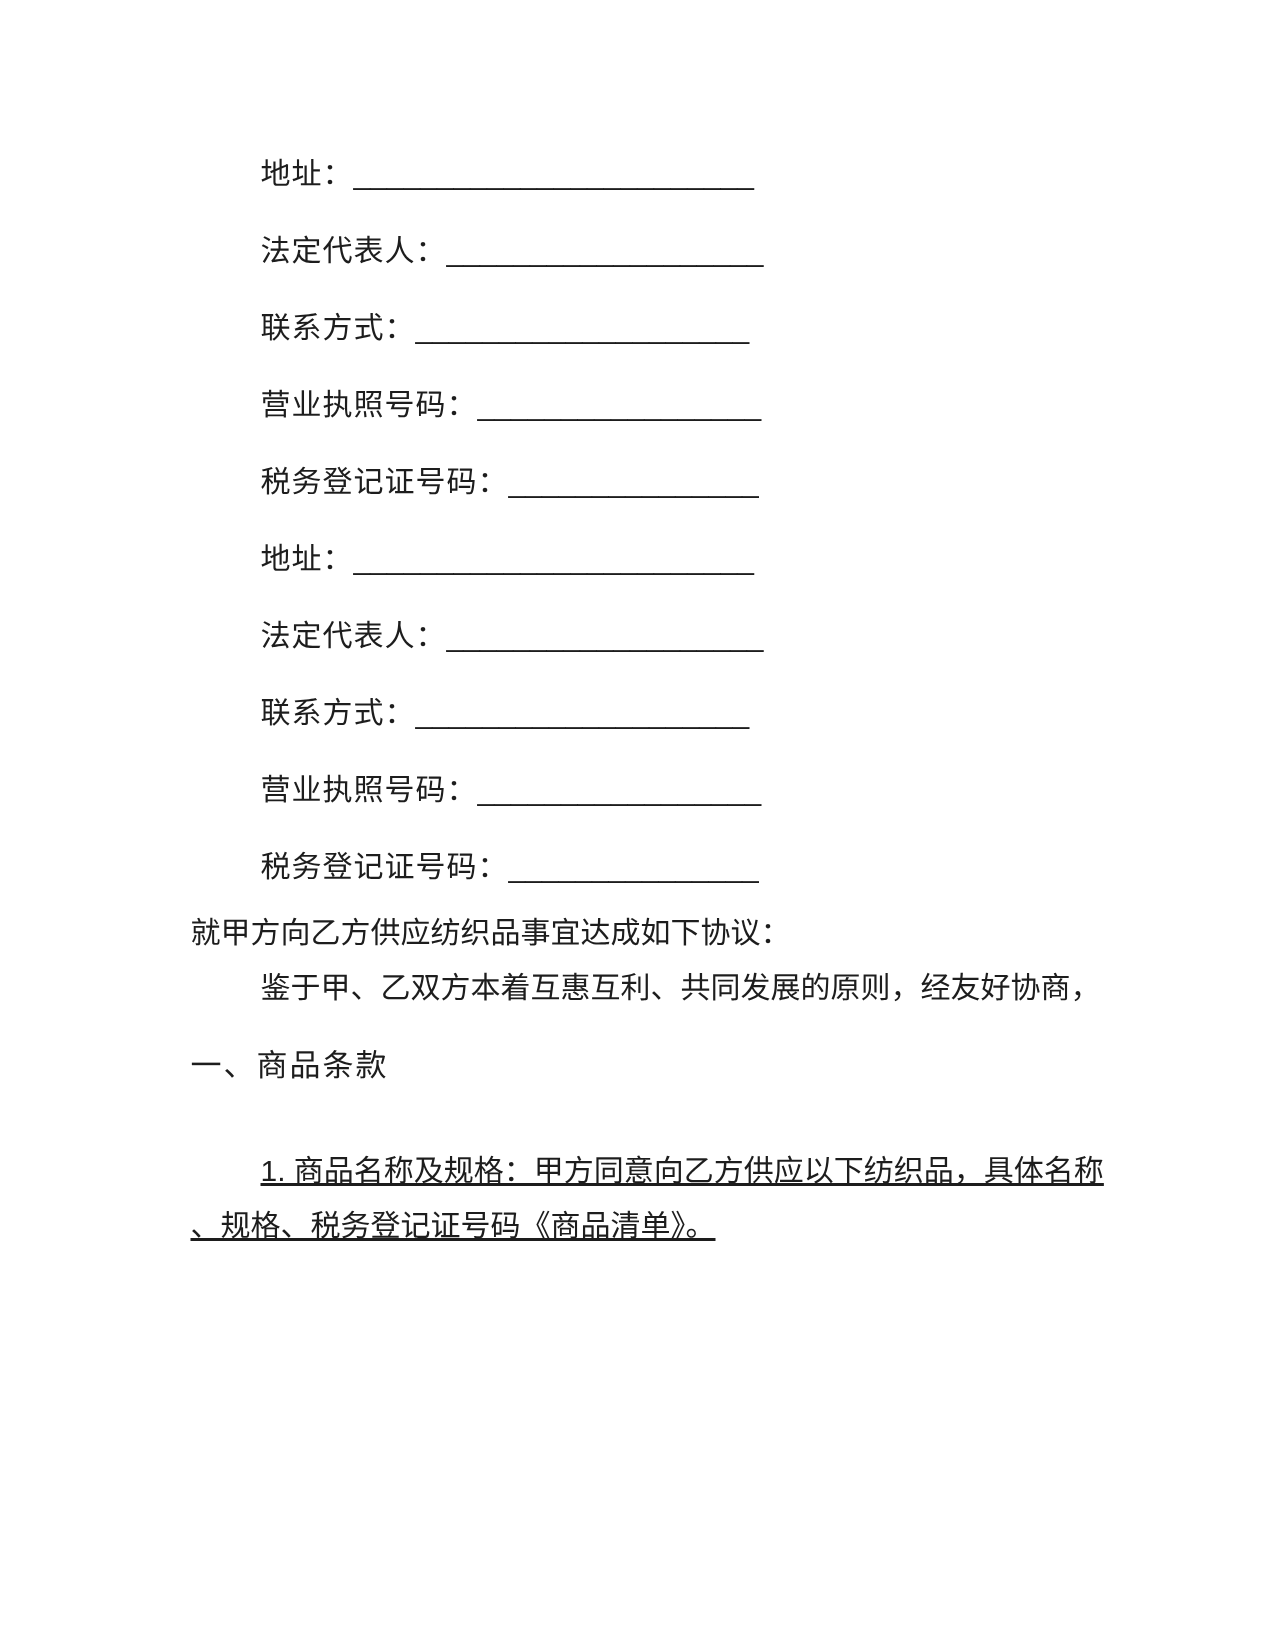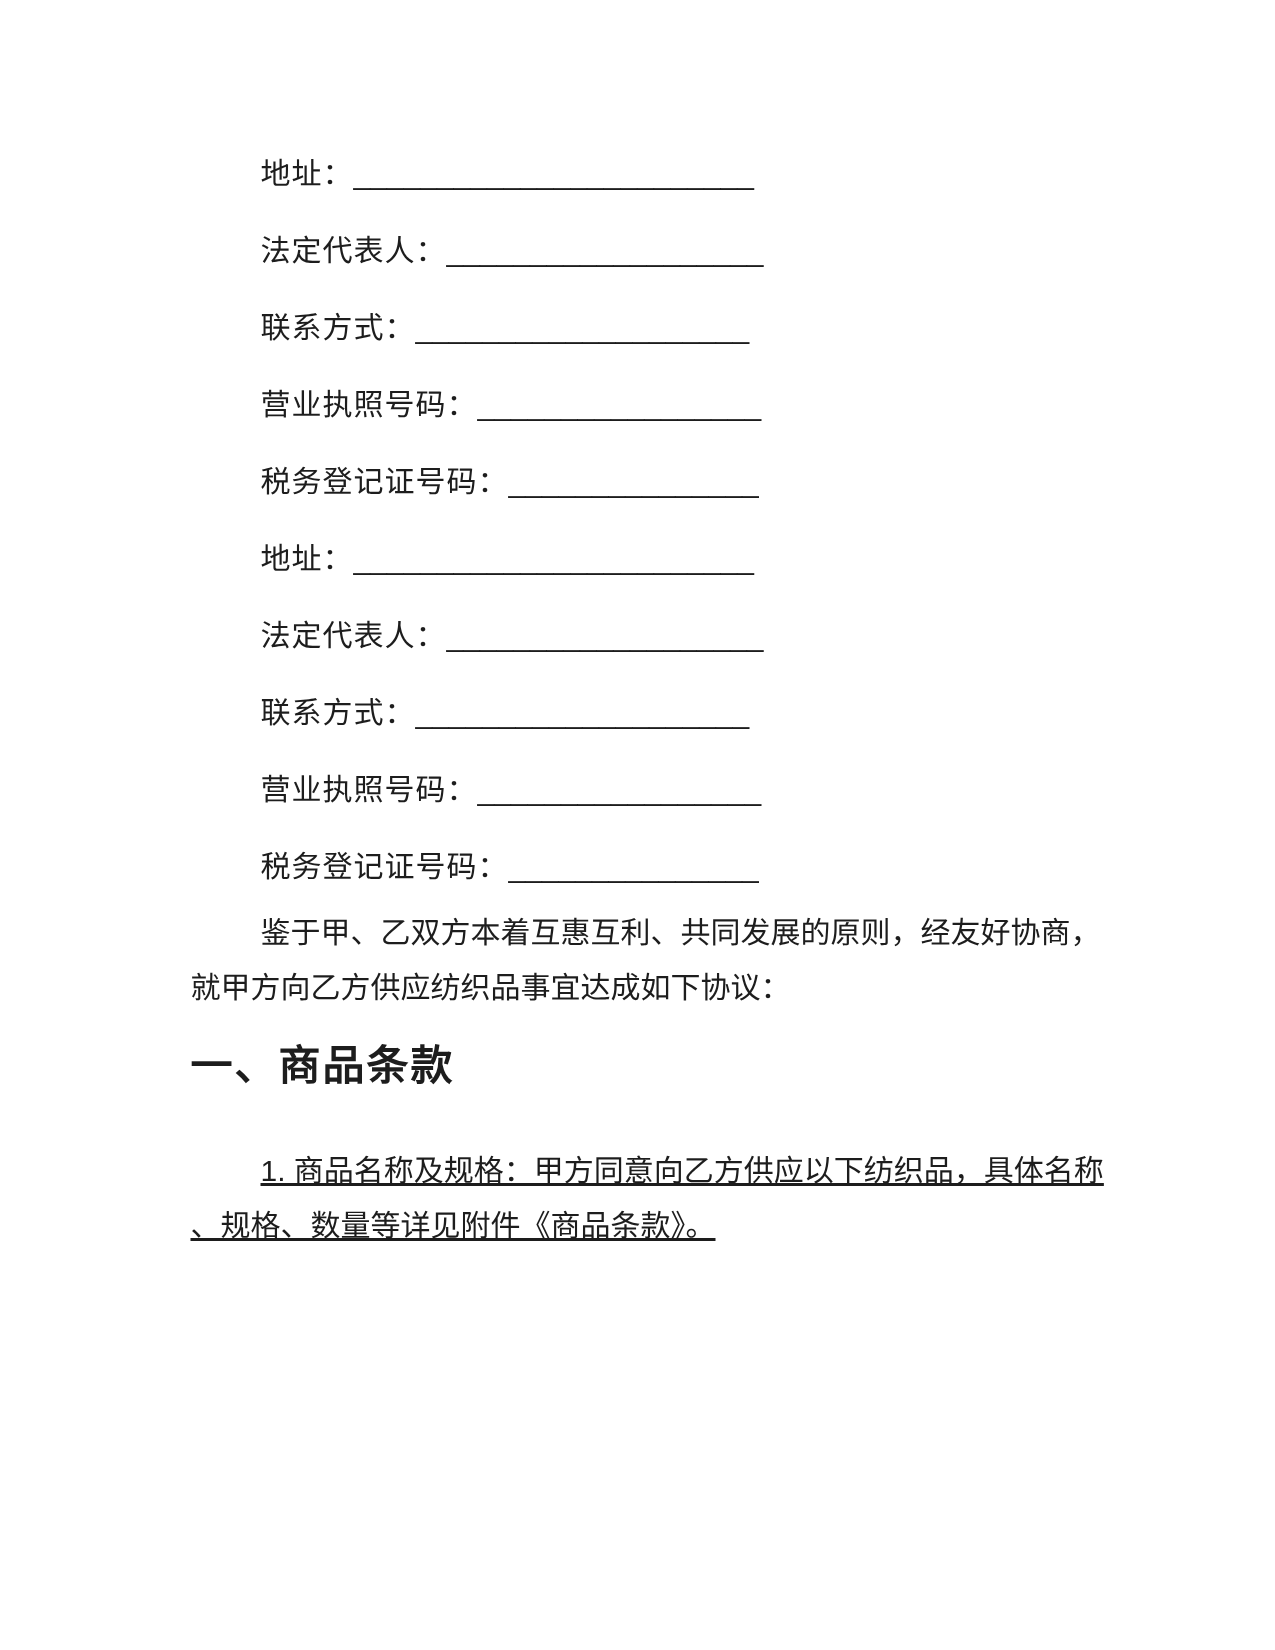--- a/index.html
+++ b/index.html
@@ -43,22 +43,22 @@
     white-space: nowrap;
   }
   .para .indent {
     padding-left: 70px;
   }
   .para1 {
     margin-top: 0;
   }
   .heading {
     margin-top: 22px;
-    font-size: 42px;
-    font-weight: 700;
+    font-size: 31px;
+    font-weight: 400;
     line-height: 58px;
     letter-spacing: 2px;
     white-space: nowrap;
   }
   .para2 {
     margin-top: 48px;
     text-decoration: underline;
   }
 </style>
 </head>
@@ -92,25 +92,25 @@
       <span class="label">联系方式：</span><span class="blank">____________________</span>
     </div>
     <div class="fline">
       <span class="label">营业执照号码：</span><span class="blank">_________________</span>
     </div>
     <div class="fline">
       <span class="label">税务登记证号码：</span><span class="blank">_______________</span>
     </div>
 
     <div class="para para1">
+      <div class="line">就甲方向乙方供应纺织品事宜达成如下协议：</div>
       <div class="line indent">鉴于甲、乙双方本着互惠互利、共同发展的原则，经友好协商，</div>
-      <div class="line">就甲方向乙方供应纺织品事宜达成如下协议：</div>
     </div>
 
     <div class="heading">一、商品条款</div>
 
     <div class="para para2">
       <div class="line indent">1. 商品名称及规格：甲方同意向乙方供应以下纺织品，具体名称</div>
-      <div class="line">、规格、数量等详见附件《商品条款》。</div>
+      <div class="line">、规格、税务登记证号码《商品清单》。</div>
     </div>
 
   </div>
 </div>
 
 </body></html>

